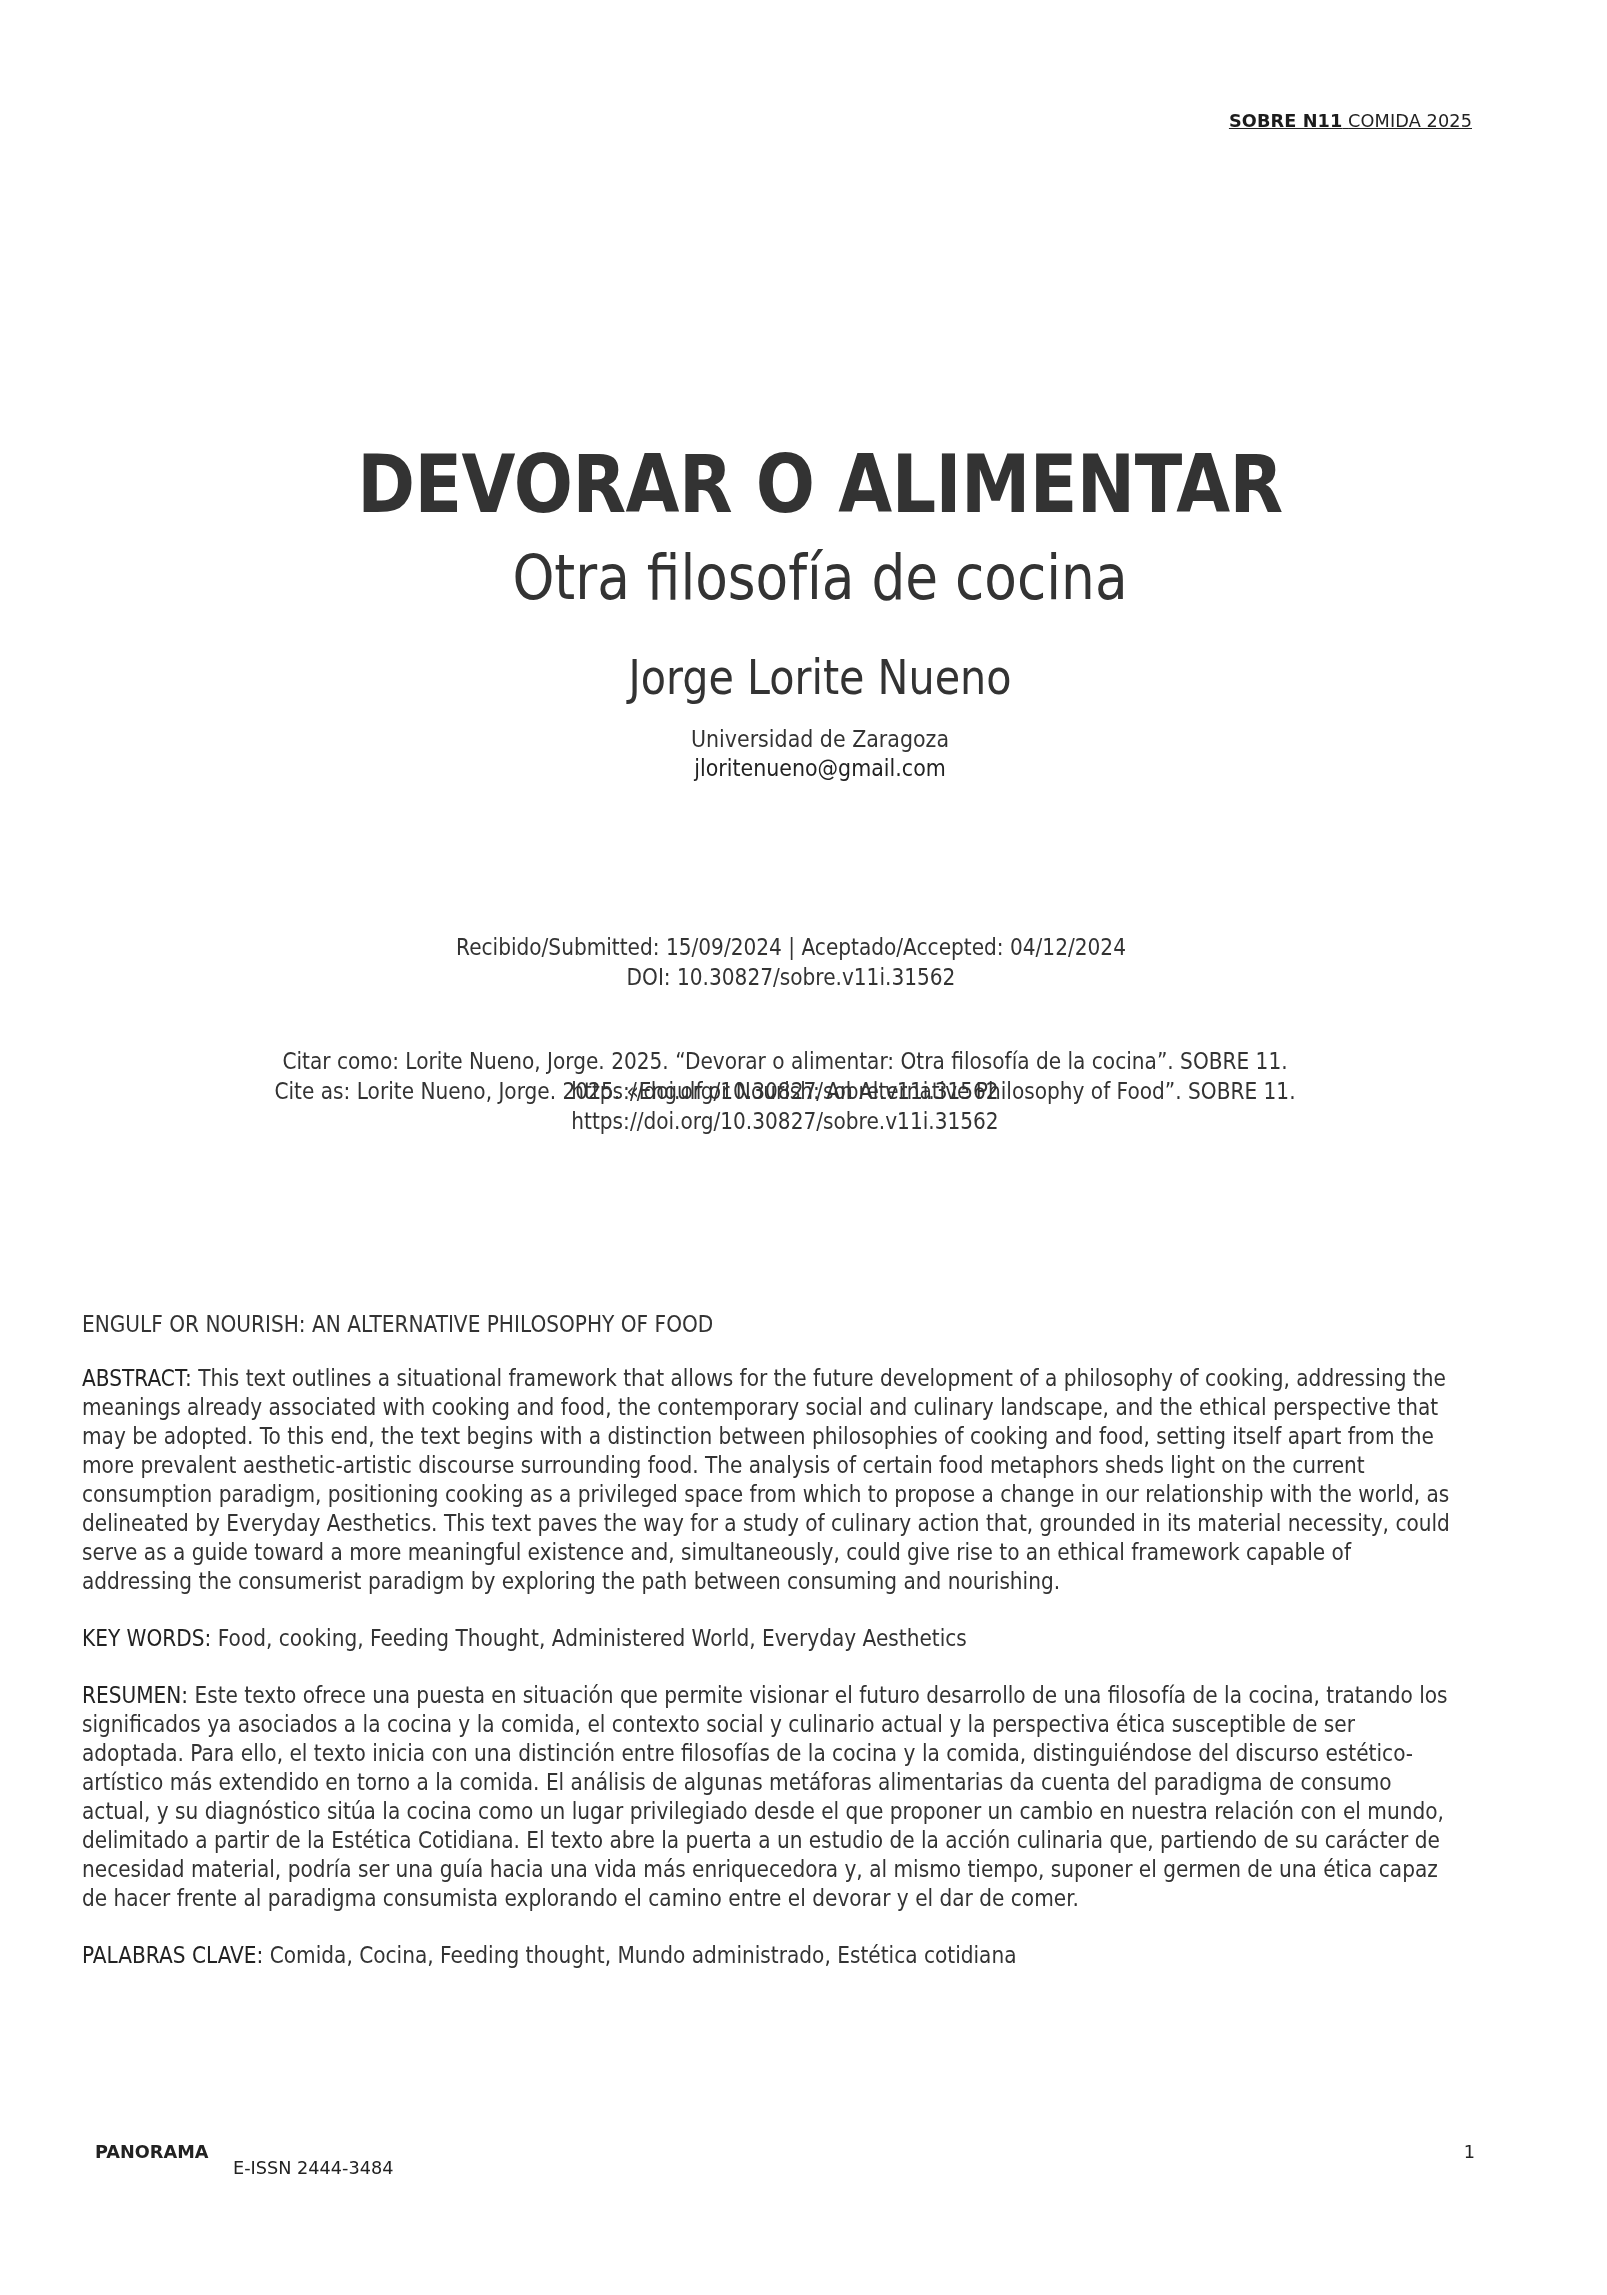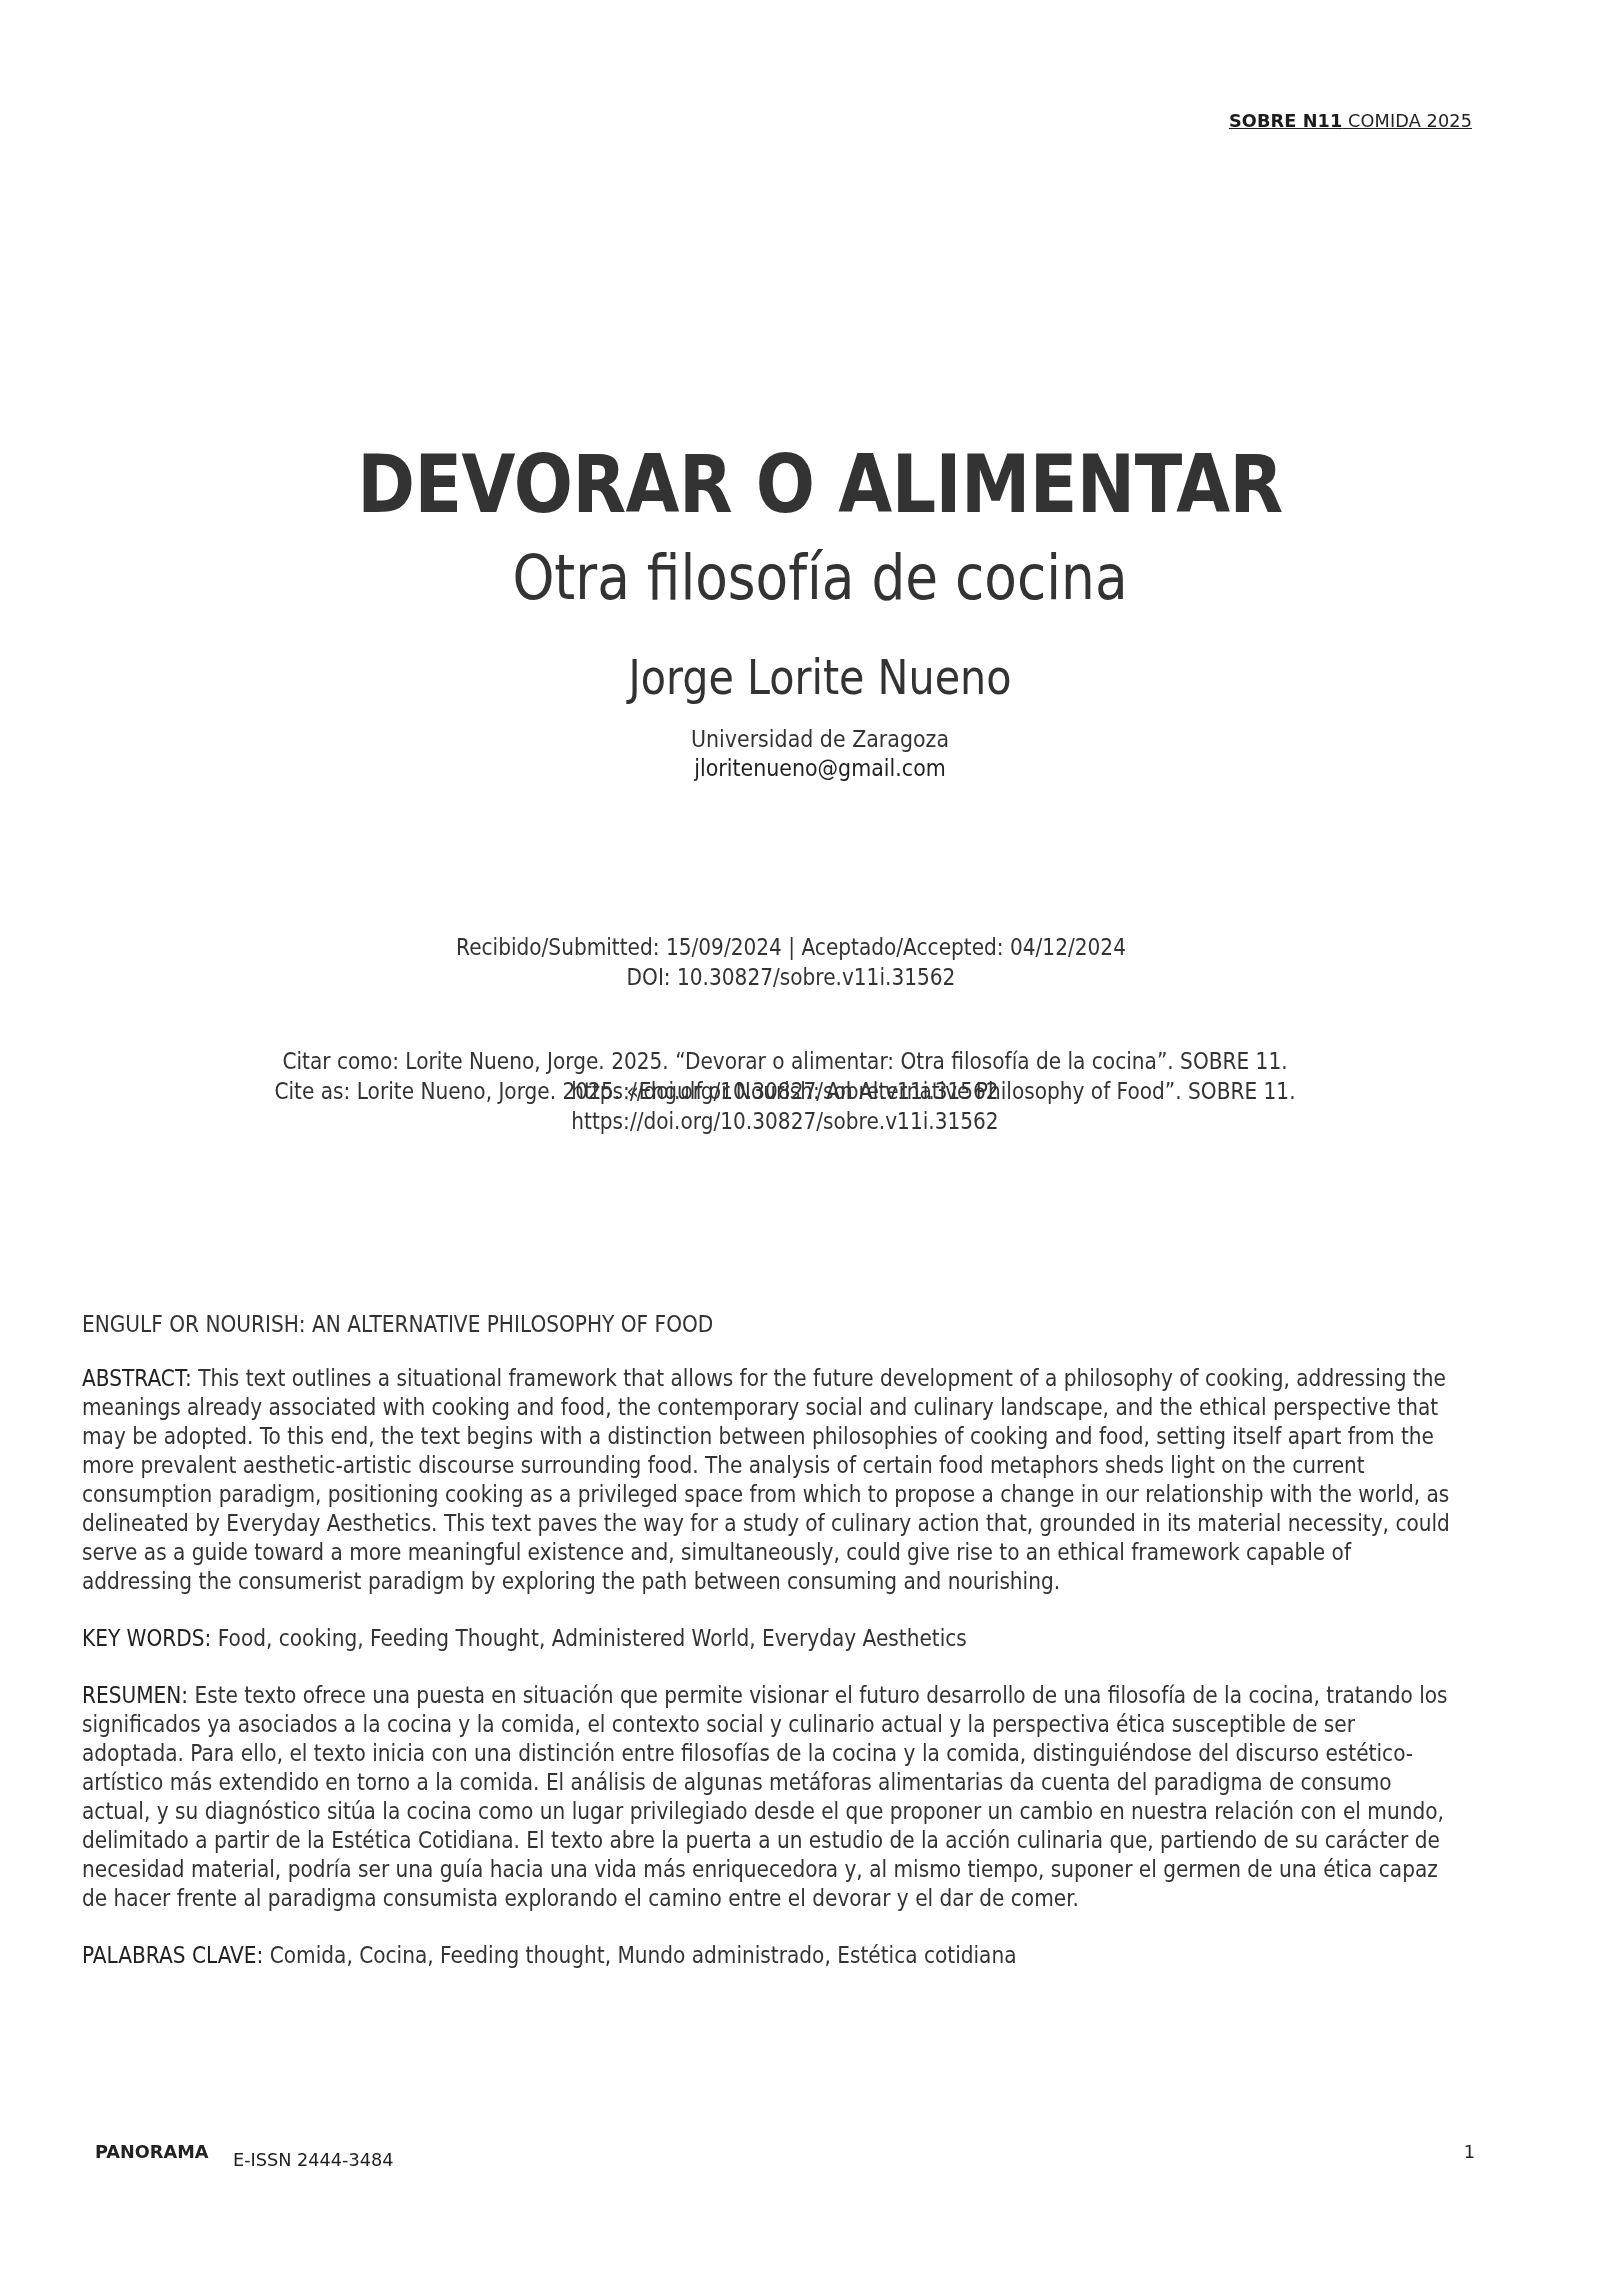--- a/index.html
+++ b/index.html
@@ -147,21 +147,21 @@
     }
     .page-footer .section {
       font-weight: bold;
       position: absolute;
       left: 0;
       top: 0;
     }
     .page-footer .issn {
       position: absolute;
       left: 138px;
-      top: 8px;
+      top: 16px;
     }
     .page-footer .page-num {
       position: absolute;
       right: 0;
       top: 0;
     }
   </style>
 </head>
 <body>
 

